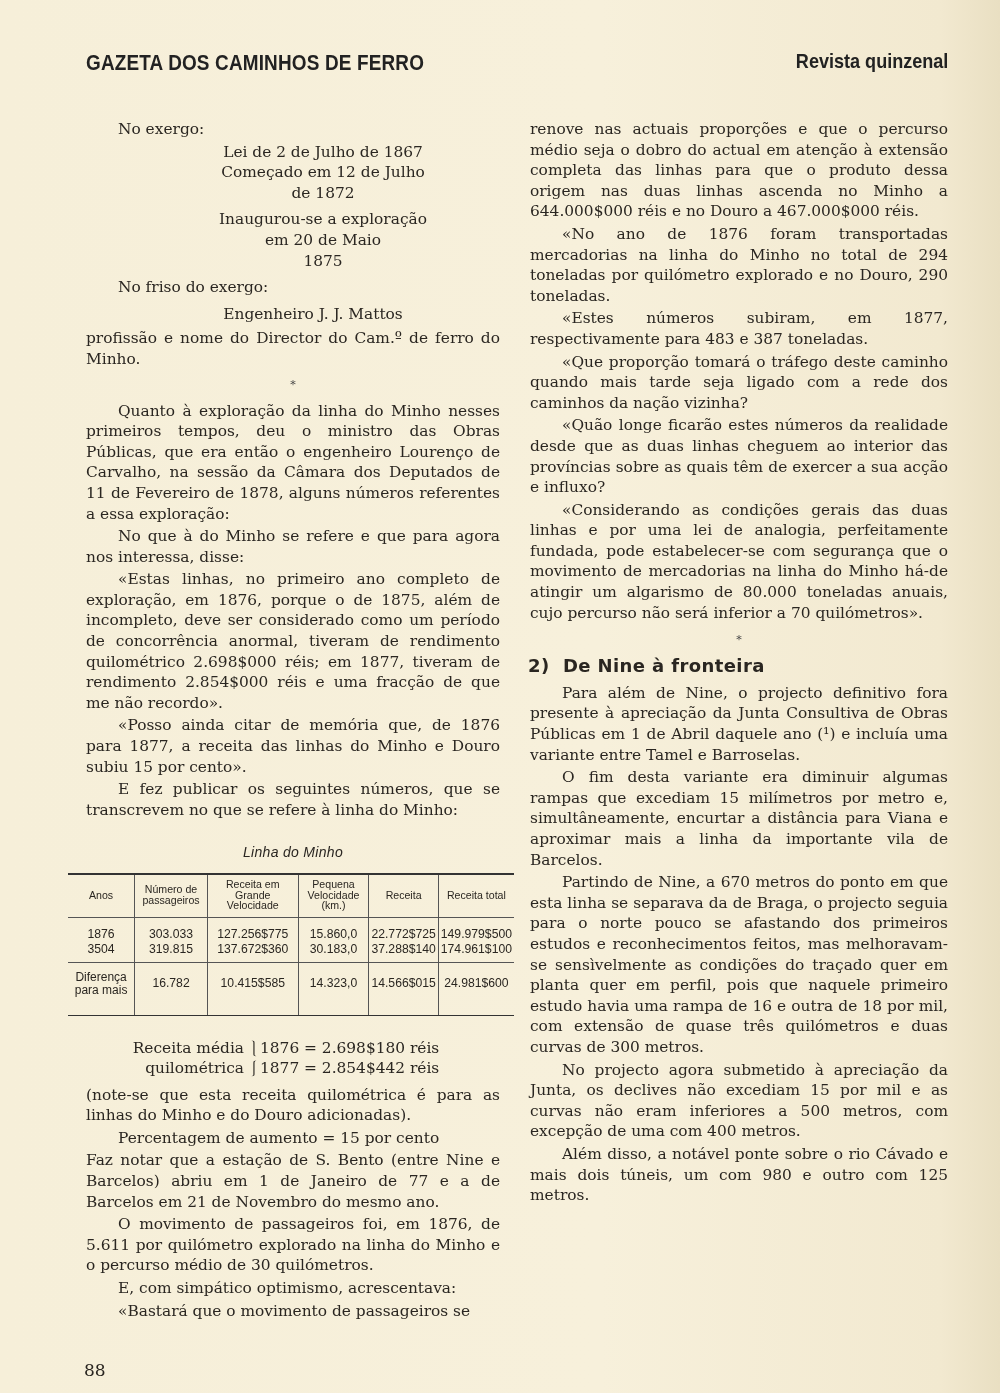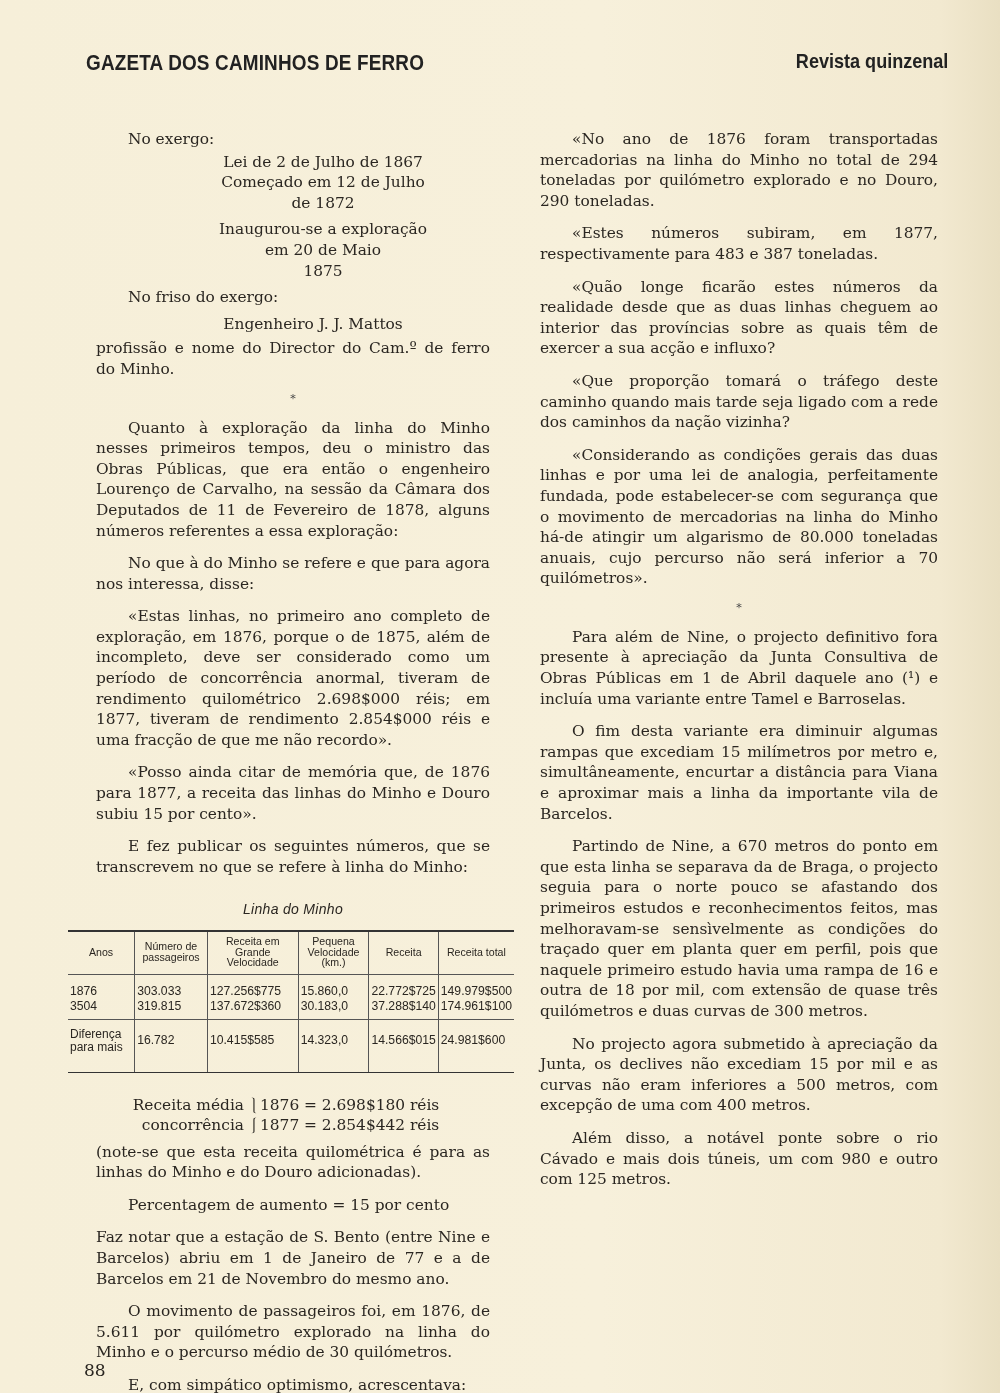--- a/index.html
+++ b/index.html
@@ -17,42 +17,42 @@
     color:#222;
   }
   .header-right {
     position:absolute; right:52px; top:49px;
     font-family:"Liberation Sans", sans-serif; font-weight:bold;
     font-size:21px; transform:scaleX(0.86); transform-origin:right top; color:#222;
   }
   .col { position:absolute; font-size:15.4px; line-height:20.6px; }
   .col-left { left:84px; top:117px; width:418px; }
   .col-right { left:528px; top:117px; width:422px; }
-  p { margin:12px; text-align:justify; }
+  p { margin:2px; text-align:justify; }
   .ind { text-indent:32px; }
   .ind-s { padding-left:32px; }
   .center { text-align:center; }
   .star { text-align:center; font-size:11px; line-height:14px; margin:8px 0 9px 0; color:#444; }
   .exergo-label { padding-left:32px; margin-bottom:2px; }
   .exergo-block { text-align:center; padding-left:60px; }
   .gap4 { margin-top:4px; }
   .gap6 { margin-top:6px; }
   .table-title {
     text-align:center; font-family:Liberation Sans, sans-serif; font-style:italic;
     font-size:14px; margin:22px 0 10px 0; letter-spacing:0.3px;
   }
   table.data {
     width:446px; margin-left:-16px; border-collapse:collapse;
     font-family:"Liberation Sans", sans-serif; font-size:12.2px; line-height:13px;
   }
   table.data th {
     font-weight:normal; font-size:10.6px; line-height:10.5px; padding:4px 2px 6px 2px;
     border-top:2px solid #333; border-bottom:1px solid #555; text-align:center; vertical-align:middle;
   }
-  table.data td { padding:1px 2px; }
+  table.data td { text-align:center; padding:1px 2px; }
   table.data th + th, table.data td + td { border-left:1px solid #555; }
   table.data tr.r-first td { padding-top:10px; }
   table.data tr.r-last td { padding-bottom:6px; }
   table.data tr.diff td { border-top:1px solid #555; padding-top:8px; padding-bottom:18px; border-bottom:1px solid #333; }
   table.data td.lbl { font-size:12px; line-height:13px; }
   .eq-block { margin-top:22px; padding-left:42px; }
   .eq-row { display:flex; }
   .eq-row .eq-k { width:118px; text-align:right; padding-right:4px; }
   .eq-row .brace { width:12px; text-align:center; }
   .section-title {
@@ -130,42 +130,44 @@
       </tbody>
     </table>
 
     <div class="eq-block">
       <div class="eq-row">
         <span class="eq-k">Receita média</span>
         <span class="brace">⎱</span>
         <span>1876 = 2.698$180 réis</span>
       </div>
       <div class="eq-row">
-        <span class="eq-k">concorrência</span>
+        <span class="eq-k">quilométrica</span>
         <span class="brace">⎰</span>
         <span>1877 = 2.854$442 réis</span>
       </div>
     </div>
 
     <p class="gap6">(note-se que esta receita quilométrica é para as linhas do Minho e do Douro adicionadas).</p>
     <p class="ind-s">Percentagem de aumento = 15 por cento</p>
     <p>Faz notar que a estação de S. Bento (entre Nine e Barcelos) abriu em 1 de Janeiro de 77 e a de Barcelos em 21 de Novembro do mesmo ano.</p>
     <p class="ind">O movimento de passageiros foi, em 1876, de 5.611 por quilómetro explorado na linha do Minho e o percurso médio de 30 quilómetros.</p>
     <p class="ind">E, com simpático optimismo, acrescentava:</p>
     <p class="ind">«Bastará que o movimento de passageiros se</p>
   </div>
 
   <div class="col col-right">
+    <p>renove nas actuais proporções e que o percurso médio seja o dobro do actual em atenção à extensão completa das linhas para que o produto dessa origem nas duas linhas ascenda no Minho a 644.000$000 réis e no Douro a 467.000$000 réis.</p>
     <p class="ind">«No ano de 1876 foram transportadas mercadorias na linha do Minho no total de 294 toneladas por quilómetro explorado e no Douro, 290 toneladas.</p>
     <p class="ind">«Estes números subiram, em 1877, respectivamente para 483 e 387 toneladas.</p>
+    <p class="ind">«Que proporção tomará o tráfego deste caminho quando mais tarde seja ligado com a rede dos caminhos da nação vizinha?</p>
     <p class="ind">«Quão longe ficarão estes números da realidade desde que as duas linhas cheguem ao interior das províncias sobre as quais têm de exercer a sua acção e influxo?</p>
-    <p class="ind">«Que proporção tomará o tráfego deste caminho quando mais tarde seja ligado com a rede dos caminhos da nação vizinha?</p>
     <p class="ind">«Considerando as condições gerais das duas linhas e por uma lei de analogia, perfeitamente fundada, pode estabelecer-se com segurança que o movimento de mercadorias na linha do Minho há-de atingir um algarismo de 80.000 toneladas anuais, cujo percurso não será inferior a 70 quilómetros».</p>
 
     <div class="star" style="margin-top:10px;">*</div>
+    <div class="section-title" style="white-space:pre;">2)  De Nine à fronteira</div>
 
     <p class="ind">Para além de Nine, o projecto definitivo fora presente à apreciação da Junta Consultiva de Obras Públicas em 1 de Abril daquele ano (¹) e incluía uma variante entre Tamel e Barroselas.</p>
     <p class="ind">O fim desta variante era diminuir algumas rampas que excediam 15 milímetros por metro e, simultâneamente, encurtar a distância para Viana e aproximar mais a linha da importante vila de Barcelos.</p>
     <p class="ind">Partindo de Nine, a 670 metros do ponto em que esta linha se separava da de Braga, o projecto seguia para o norte pouco se afastando dos primeiros estudos e reconhecimentos feitos, mas melhoravam-se sensìvelmente as condições do traçado quer em planta quer em perfil, pois que naquele primeiro estudo havia uma rampa de 16 e outra de 18 por mil, com extensão de quase três quilómetros e duas curvas de 300 metros.</p>
     <p class="ind">No projecto agora submetido à apreciação da Junta, os declives não excediam 15 por mil e as curvas não eram inferiores a 500 metros, com excepção de uma com 400 metros.</p>
     <p class="ind">Além disso, a notável ponte sobre o rio Cávado e mais dois túneis, um com 980 e outro com 125 metros.</p>
   </div>
 
   <div class="page-number">88</div>
 </div>

